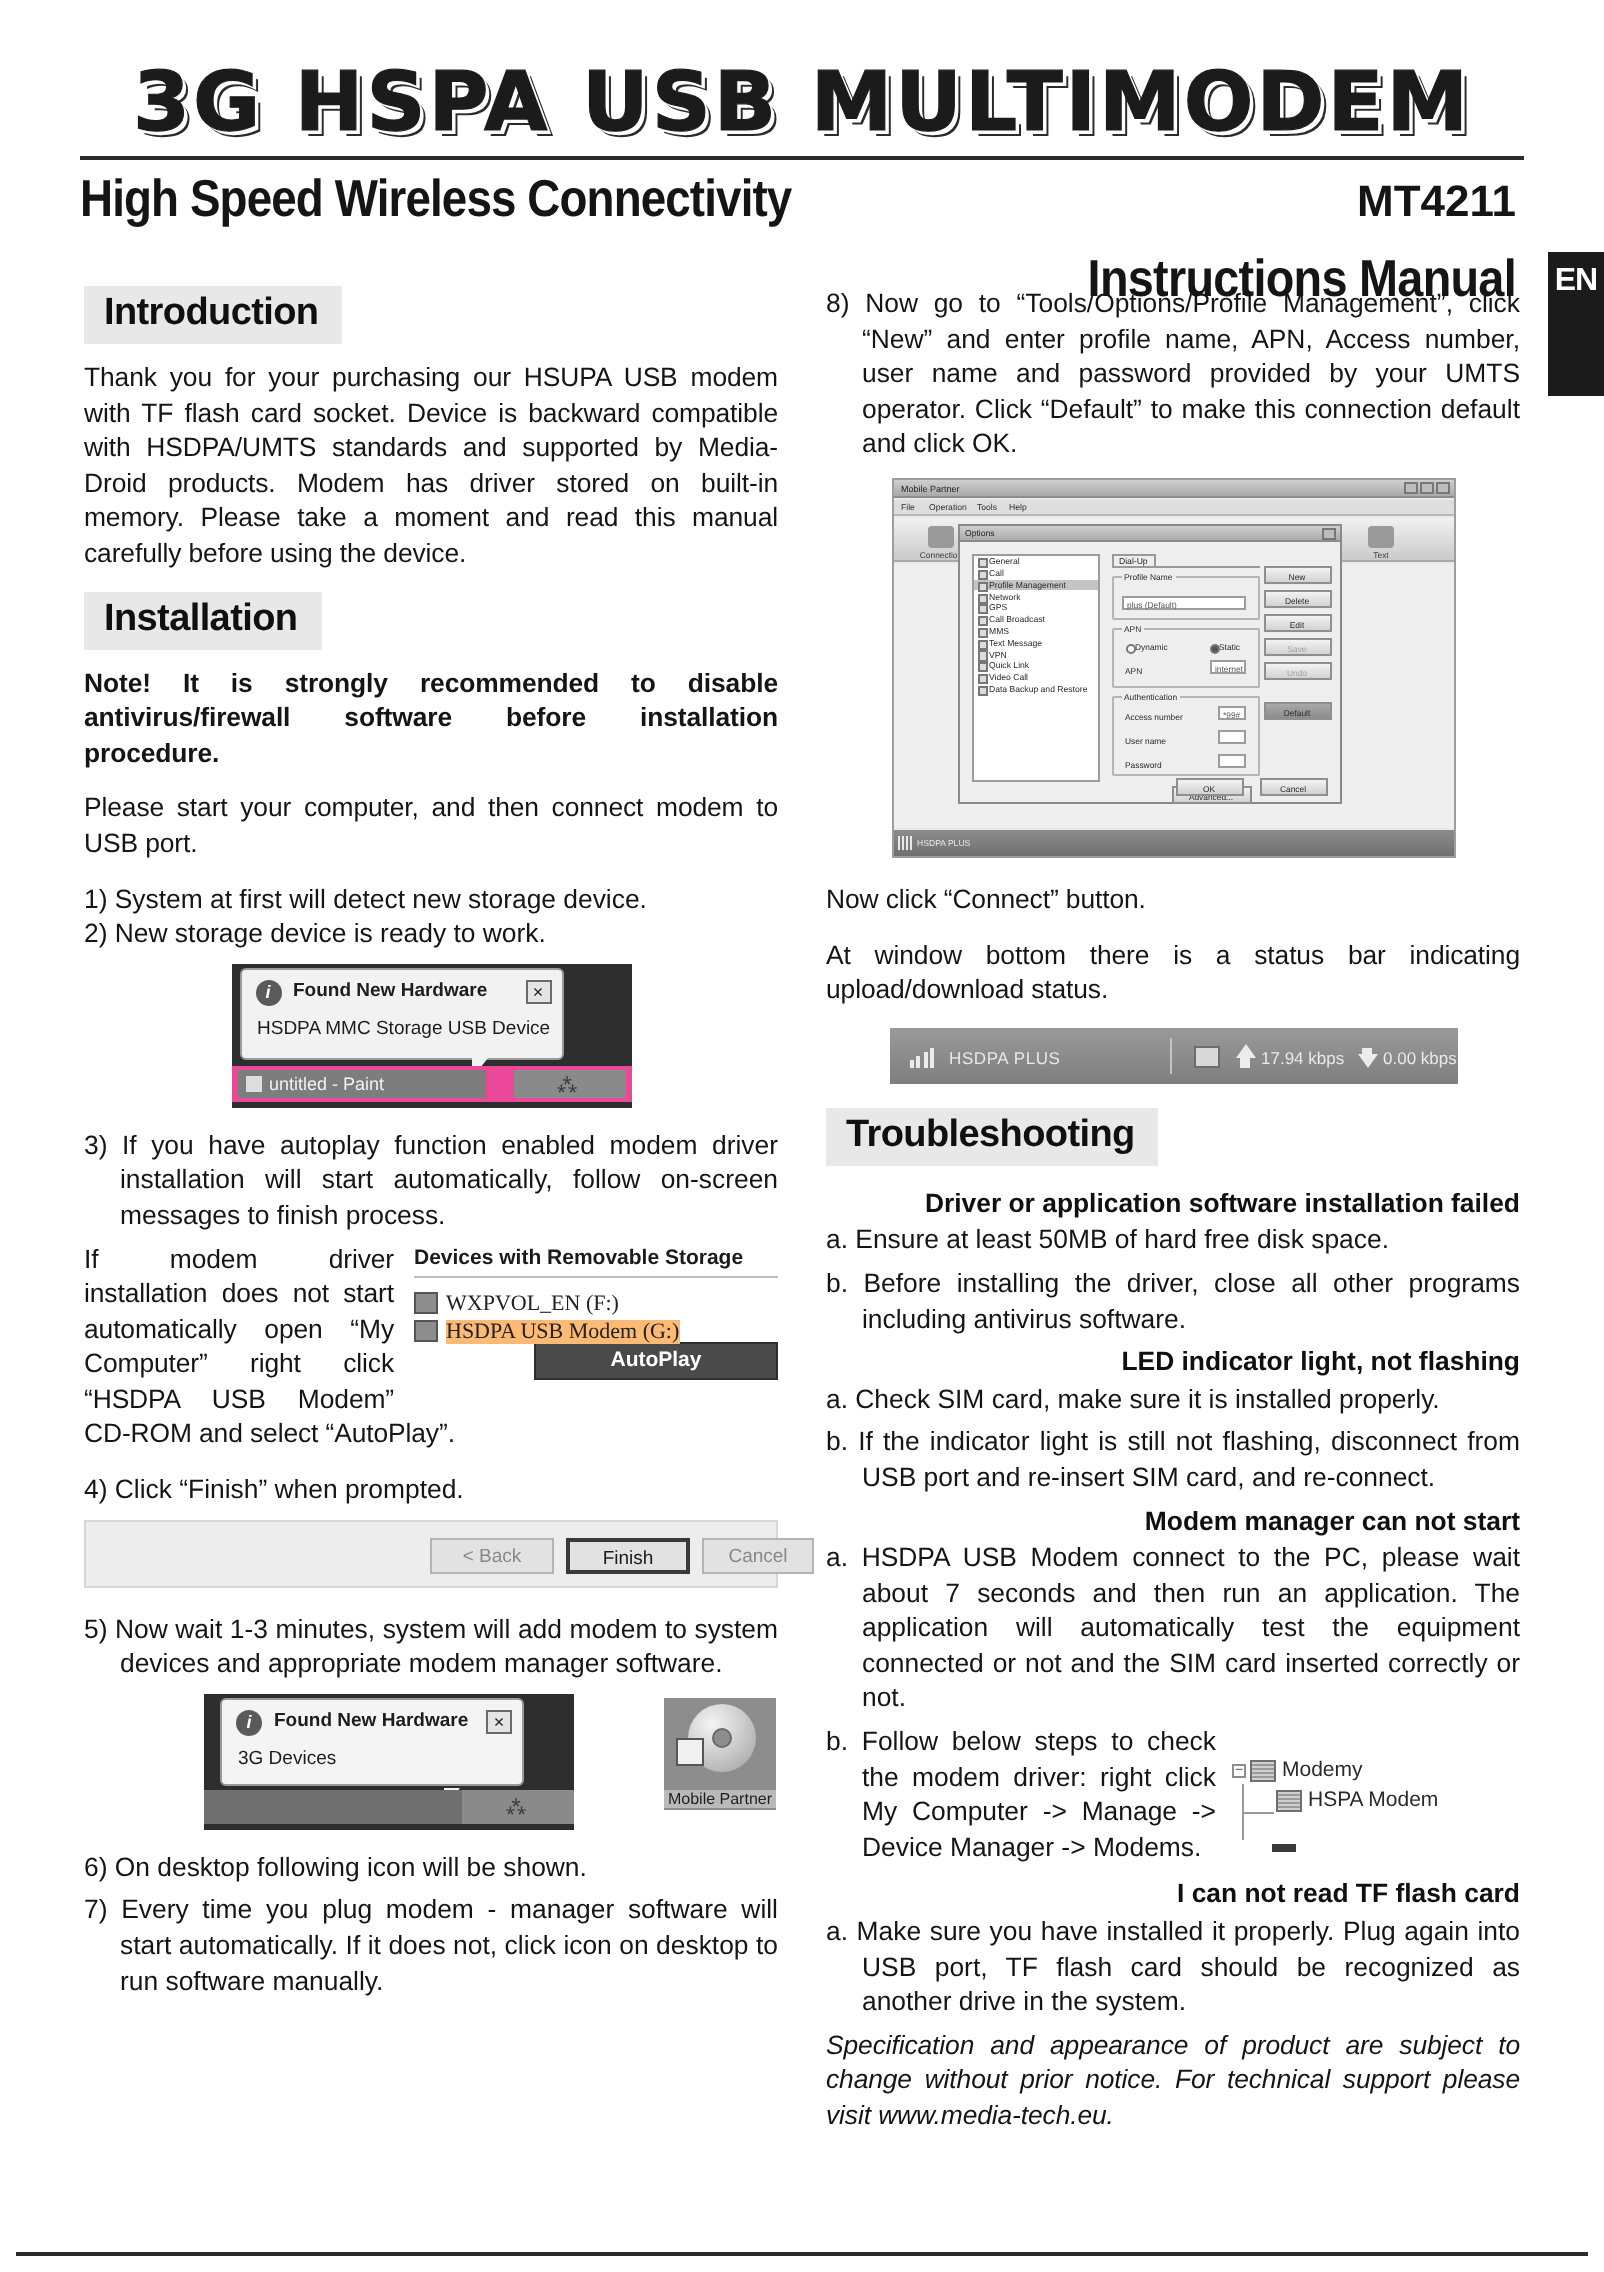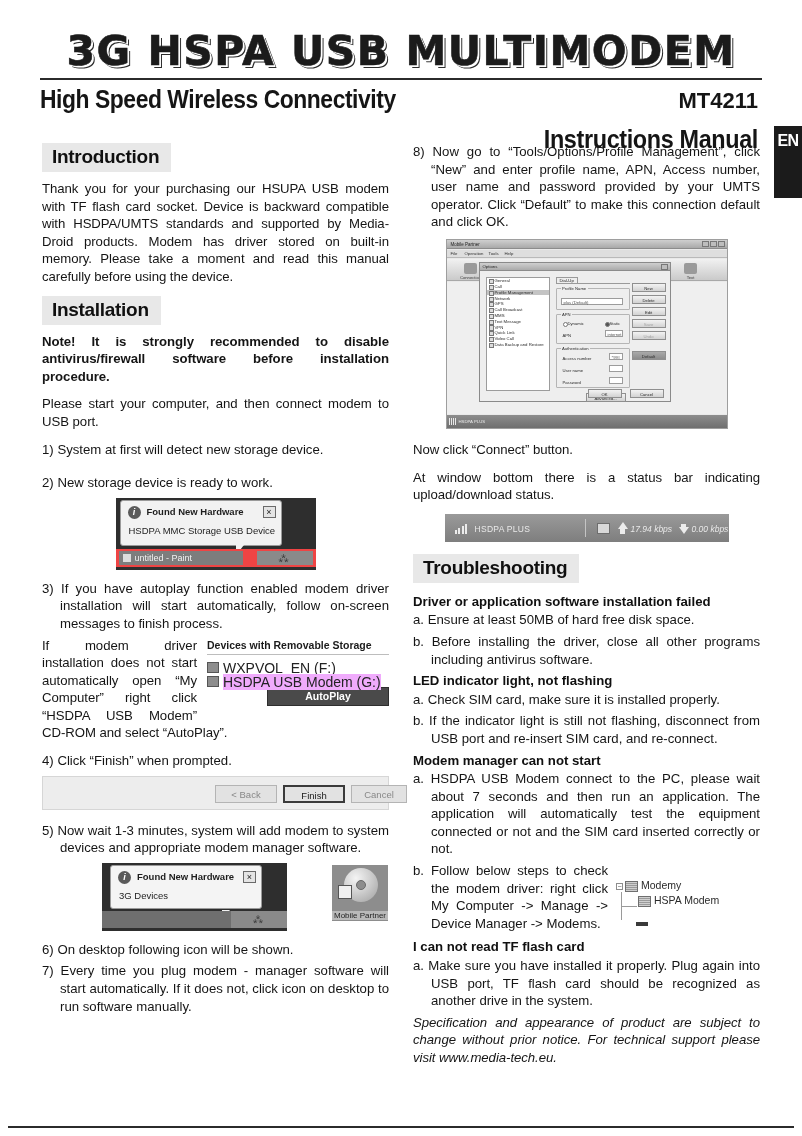--- a/index.html
+++ b/index.html
@@ -88,25 +88,25 @@
   p.body.nojust { text-align: left; }
   p.bold { font-weight: bold; }
   p.italic { font-style: italic; }
 
   .list-item {
     font-size: 13.2px; line-height: 17.6px;
     text-align: justify; color: #151515;
     padding-left: 18px; text-indent: -18px;
     margin: 0 0 4px 0;
   }
-  .list-item.tight { margin-bottom: 16px; }
+  .list-item.tight { margin-bottom: 0; }
   .list-item.nojust { text-align: left; }
   .sub-head {
     font-size: 13.2px; font-weight: bold; line-height: 17.6px;
-    margin: 2px 0 1px 0; color: #101010;
+    margin: 2px 0 1px 0; color: #101010; text-align: right;
   }
 
   
   .usb-figure {
     position: relative; height: 90px; margin: 4px 0 10px 0;
   }
   .usb-word {
     position: absolute; left: 146px; top: -2px;
     font-family: "DejaVu Sans", sans-serif;
     font-weight: bold; font-size: 19px; color: #1b1b1b;
@@ -202,21 +202,21 @@
     position: absolute; left: 8px; top: 24px;
     font-size: 9.5px; color: #1d1d1d; white-space: nowrap;
   }
   .balloon-tail {
     position: absolute; left: 120px; top: 47px;
     width: 0; height: 0;
     border-left: 8px solid #f2f2f2; border-bottom: 10px solid transparent;
   }
   .taskbar {
     position: absolute; left: 0; bottom: 3px; width: 200px; height: 18px;
-    background: #ef4444;
+    background: #ec4899;
   }
   .taskbtn {
     position: absolute; left: 3px; top: 2px; width: 124px; height: 14px;
     background: #7d7d7d; color: #f2f2f2; font-size: 9px;
     padding-left: 16px; line-height: 14px; white-space: nowrap;
   }
   .taskbtn:before{
     content:""; position:absolute; left:4px; top:3px; width:8px;height:8px;background:#ddd;
   }
   .tray {
@@ -227,26 +227,26 @@
 
   
   .wrap-figure {
     float: right; width: 182px; margin: 2px 0 2px 10px;
   }
   .drs-head {
     font-size: 10.5px; font-weight: bold; color: #1b1b1b;
     border-bottom: 1px solid #bdbdbd; padding-bottom: 3px; margin-bottom: 6px;
     white-space: nowrap;
   }
-  .drs-row { font-size: 14px; color: #222; line-height: 14px; position: relative; padding-left: 16px;}
+  .drs-row { font-size: 11px; color: #222; line-height: 14px; position: relative; padding-left: 16px; font-family: Liberation Serif, serif;}
   .drs-row .ic {
     position: absolute; left: 0; top: 1px; width: 12px; height: 11px;
     background: #8d8d8d; border: 1px solid #555;
   }
-  .drs-row.sel .lbl { background: #f0abfc; margin-top: 16px; }
+  .drs-row.sel .lbl { background: #fdba74; margin-top: 16px; }
   .drs-menu {
     margin-left: 60px; margin-top: -2px;
     background: #4a4a4a; color: #ffffff;
     font-size: 10.5px; font-weight: bold; text-align: center;
     padding: 2px 0 3px 0; width: 122px;
     border: 1px solid #2e2e2e;
   }
 
   
   .wizbar {
@@ -423,21 +423,21 @@
     display: flex; align-items: flex-end; gap: 1.5px;
   }
   .sbf-bars i { width: 2px; background: #ececec; display: block; }
   .sbf-net {
     position: absolute; left: 30px; top: 10px; font-size: 8.5px;
     letter-spacing: 0.3px; white-space: nowrap;
   }
   .sbf-div { position: absolute; left: 140px; top: 5px; width: 1px; height: 18px; background: #c4c4c4; }
   .sbf-pc { position: absolute; left: 152px; top: 9px; width: 13px; height: 11px;
     background: #d8d8d8; border: 1px solid #6d6d6d; }
-  .sbf-up, .sbf-down { position: absolute; top: 10px; font-size: 8.5px; white-space: nowrap; font-style: italic; }
+  .sbf-up, .sbf-down { position: absolute; top: 10px; font-size: 8.5px; white-space: nowrap; }
   .sbf-up { left: 186px; }
   .sbf-down { left: 247px; }
   .arrow-up, .arrow-down {
     position: absolute; top: 8px; width: 0; height: 0;
   }
   .arrow-up { left: 173px; border-left: 5px solid transparent; border-right: 5px solid transparent; border-bottom: 7px solid #ececec; }
   .arrow-up:after { content:""; position:absolute; left:-2.5px; top:7px; width:5px;height:5px;background:#ececec; }
   .arrow-down { left: 234px; border-left: 5px solid transparent; border-right: 5px solid transparent; border-top: 7px solid #ececec; top: 13px; }
   .arrow-down:after { content:""; position:absolute; left:-2.5px; top:-10px; width:5px;height:5px;background:#ececec; }
 

